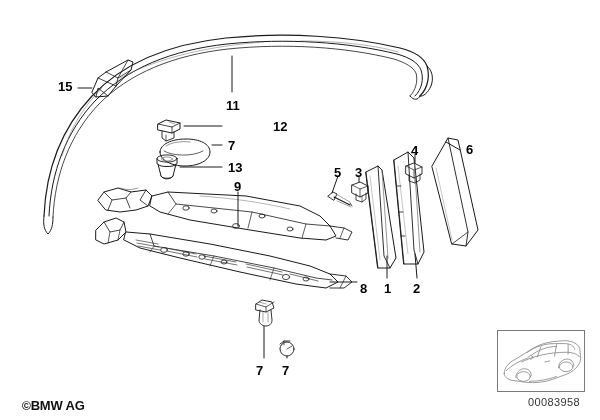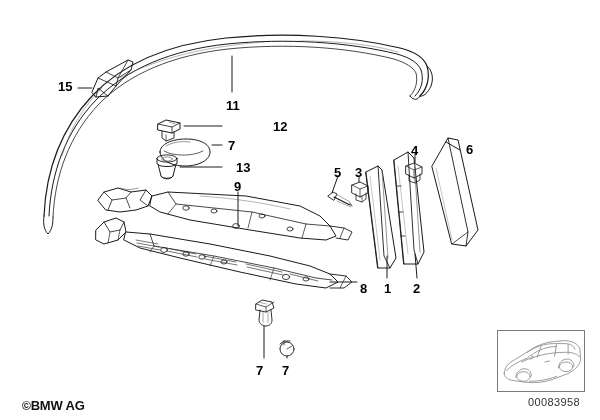--- a/index.html
+++ b/index.html
@@ -268,21 +268,21 @@
         <path d="M287,358 L287,356"></path>
       </g>
 
     </g>
   </svg>
 
   <div class="callout" style="left:58px;top:80px;">15</div>
   <div class="callout" style="left:226px;top:99px;text-align:center;">11</div>
   <div class="callout" style="left:228px;top:120px;margin-left:45px;">12</div>
   <div class="callout" style="left:228px;top:139px;">7</div>
-  <div class="callout" style="left:228px;top:161px;margin-left:8px;">13</div>
+  <div class="callout" style="left:228px;top:161px;">13</div>
   <div class="callout" style="left:234px;top:180px;">9</div>
   <div class="callout" style="left:334px;top:166px;">5</div>
   <div class="callout" style="left:355px;top:166px;">3</div>
   <div class="callout" style="left:411px;top:144px;">4</div>
   <div class="callout" style="left:466px;top:143px;">6</div>
   <div class="callout" style="left:360px;top:282px;">8</div>
   <div class="callout" style="left:384px;top:282px;">1</div>
   <div class="callout" style="left:413px;top:282px;">2</div>
   <div class="callout" style="left:256px;top:364px;">7</div>
   <div class="callout" style="left:282px;top:364px;">7</div>

